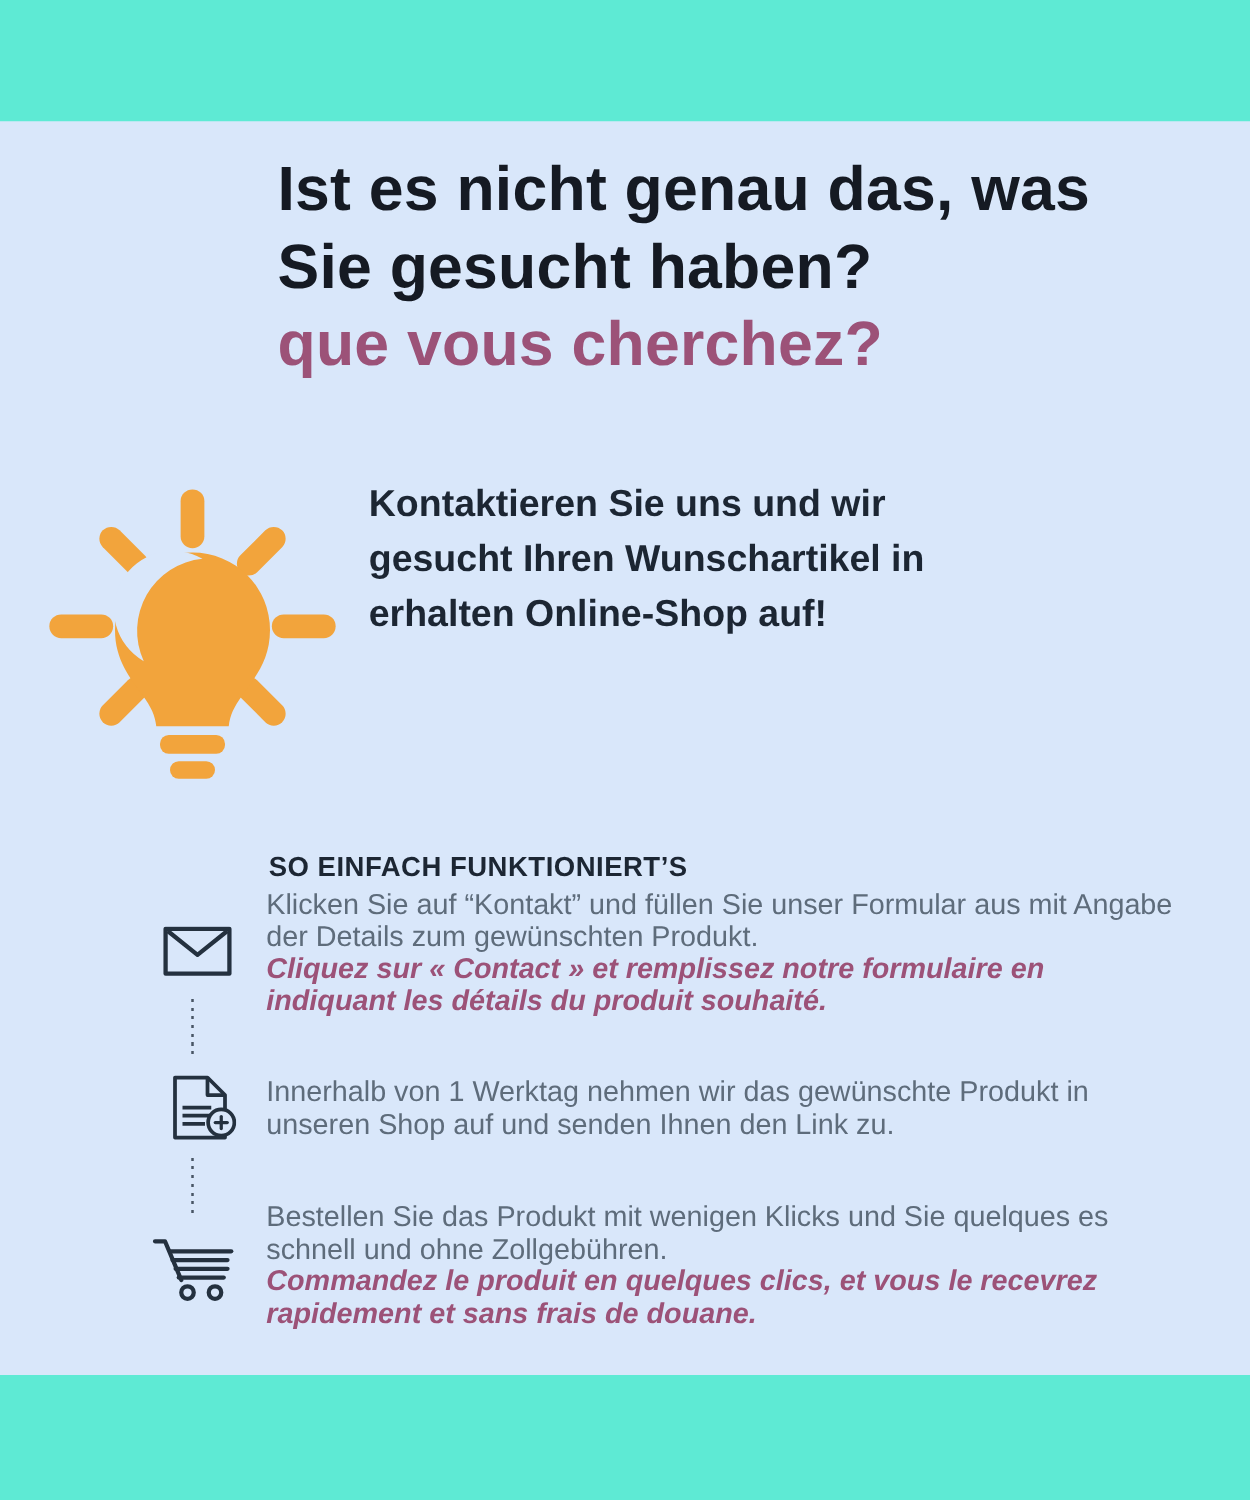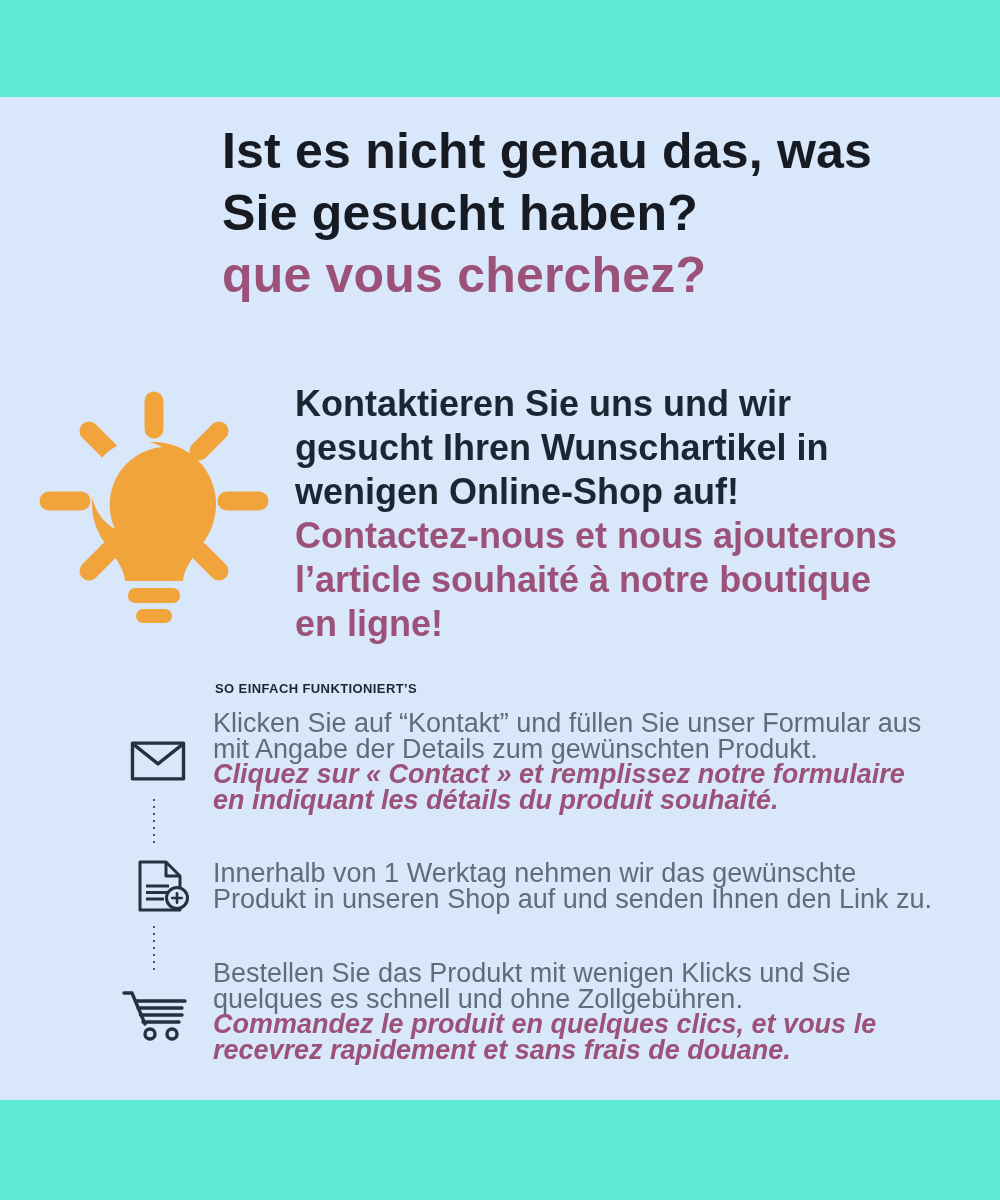--- a/index.html
+++ b/index.html
@@ -17,30 +17,30 @@
   .page{position:relative;width:1000px;height:1200px;background:#5eead4;overflow:hidden;margin:0 auto;}
   .panel{position:absolute;left:0;top:97px;width:1000px;height:1003px;background:var(--panel-bg);}
 
   .heading{position:absolute;left:222px;top:120px;font-weight:700;font-size:50px;line-height:62px;letter-spacing:0.2px;}
   .heading .de{color:var(--heading-dark);}
   .heading .fr{color:var(--accent-purple);}
   .heading span{display:block;}
 
   .bulb{position:absolute;left:38px;top:388px;width:232px;height:242px;color:var(--bulb-orange);}
 
-  .intro{position:absolute;left:295px;top:382px;font-weight:700;font-size:36px;line-height:44px;}
+  .intro{position:absolute;left:295px;top:382px;font-weight:700;font-size:30px;line-height:44px;}
   .intro .de{color:var(--intro-dark);}
   .intro .fr{color:var(--accent-purple);}
   .intro span{display:block;}
 
-  .hiw{position:absolute;left:215px;top:681px;display:flex;gap:28px;font-size:13px;font-weight:700;letter-spacing:0.4px;}
+  .hiw{position:absolute;left:215px;top:681px;display:flex;gap:28px;font-size:22px;font-weight:700;letter-spacing:0.4px;}
   .hiw .de{color:var(--intro-dark);}
   .hiw .fr{color:var(--accent-purple);}
 
-  .step-text{position:absolute;left:213px;width:728px;font-size:27px;line-height:25.5px;}
+  .step-text{position:absolute;left:213px;width:728px;font-size:23px;line-height:25.5px;}
   .step-text .de{color:var(--step-gray);font-weight:400;}
   .step-text .fr{color:var(--accent-purple);font-weight:700;font-style:italic;}
   .st1{top:711px;} .st2{top:837px;margin-top:24px;} .st3{top:961px;}
 
   .step-icon{position:absolute;color:var(--icon-navy);}
   .icon-envelope{left:130px;top:741px;width:56px;height:40px;}
   .icon-doc{left:131px;top:859px;width:58px;height:56px;}
   .icon-cart{left:121px;top:986px;width:68px;height:56px;}
 
   .connector{position:absolute;left:153px;width:2.4px;
@@ -82,26 +82,21 @@
       <path style="fill:var(--panel-bg)" d="M77 141 A58 58 0 0 1 124 59 A46 46 0 0 0 77 141 Z"></path>
       <rect x="90" y="200" width="52" height="15" rx="7" fill="currentColor"></rect>
       <rect x="98" y="221" width="36" height="14" rx="7" fill="currentColor"></rect>
     </svg>
   </div>
 
   <div class="intro">
     <div class="de">
       <span>Kontaktieren Sie uns und wir</span>
       <span>gesucht Ihren Wunschartikel in</span>
-      <span>wenigen Online-Shop auf!</span>
-    </div>
-    <div class="fr">
-      <span>Contactez-nous et nous ajouterons</span>
-      <span>l’article souhaité à notre boutique</span>
-      <span>en ligne!</span>
+      <span>erhalten Online-Shop auf!</span>
     </div>
   </div>
 
   <div class="hiw">
     <span class="de">SO EINFACH FUNKTIONIERT’S</span>
   </div>
 
   <div class="step-icon icon-envelope">
     <svg viewBox="0 0 58 42" aria-hidden="true">
       <g stroke="currentColor" stroke-width="3.6" fill="none" stroke-linejoin="round">

